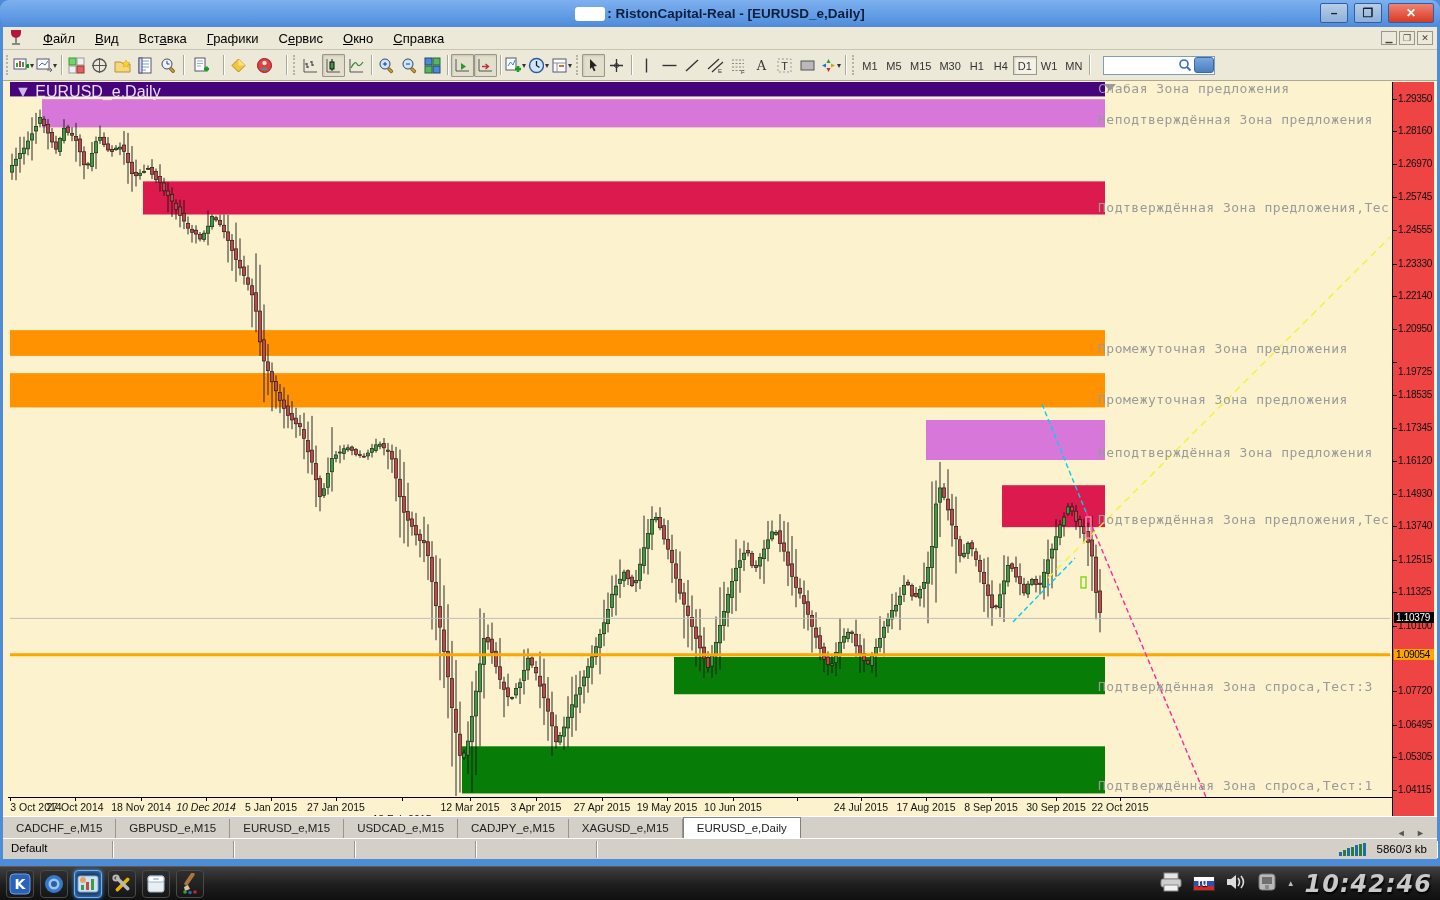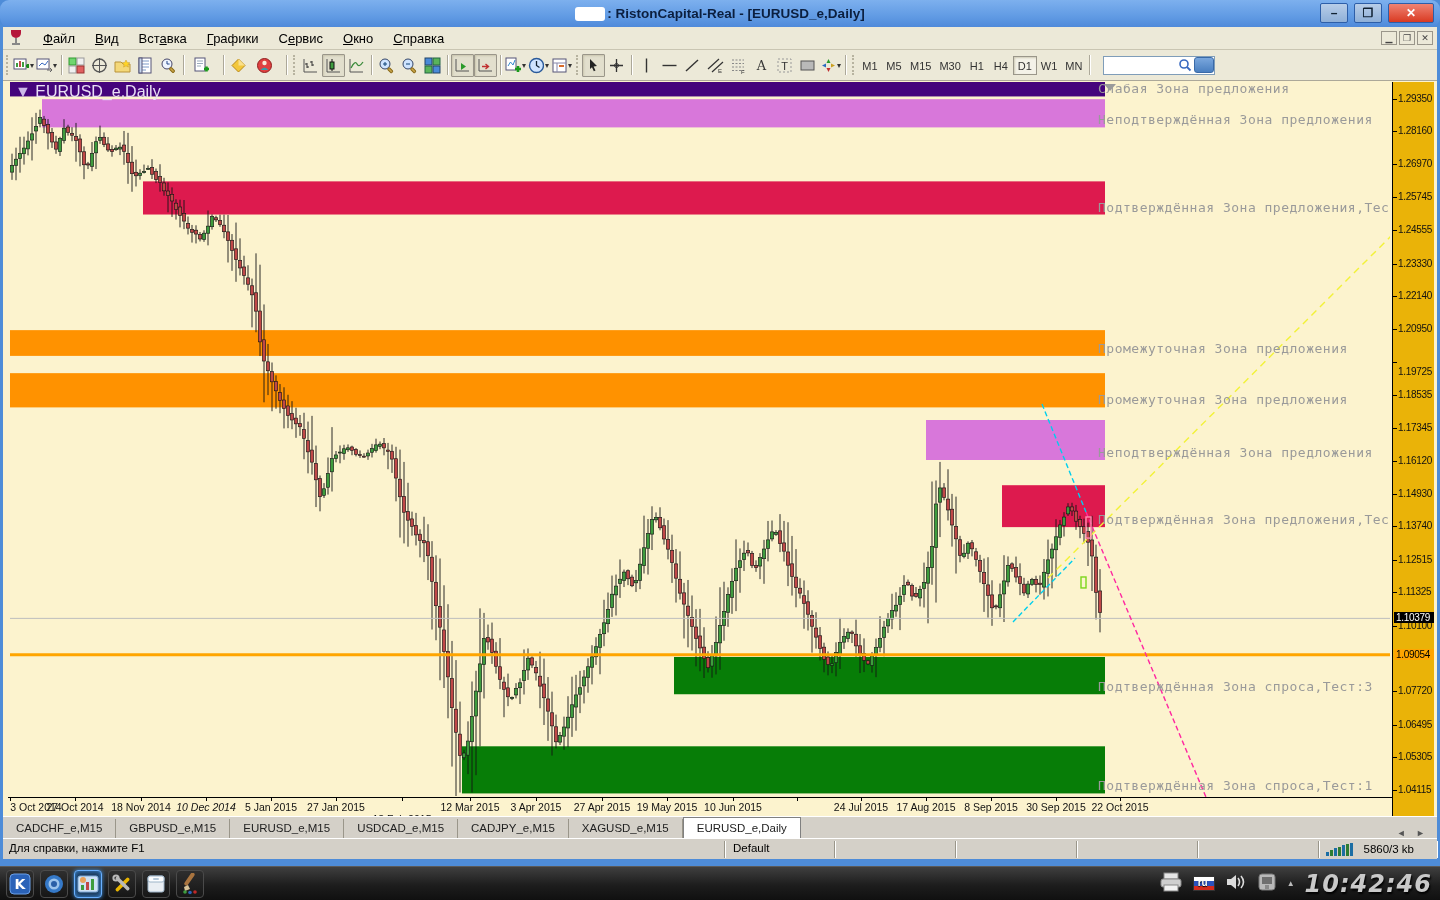--- a/index.html
+++ b/index.html
@@ -52,21 +52,21 @@
   .bubble { width:20px; height:16px; margin-left:2px; background:linear-gradient(#7aa7dd,#4a7fc0);
     border:1px solid #3a6aa8; border-radius:3px; color:#fff; font-size:10px; font-weight:bold;
     text-align:center; line-height:14px; }
 
   
   #chartzone { position:absolute; left:3px; top:81px; width:1434px; height:735px; background:#FCF3CE; }
   #plot { position:absolute; left:5px; top:1px; }
   #symhdr { position:absolute; left:12px; top:2px; color:#cdb8e8; font-size:16px; z-index:5; }
   #symhdr b { font-weight:normal; color:#e8ddf5; }
   #priceaxis { position:absolute; left:1389px; top:1px; width:42px; height:734px;
-    border-left:1px solid #000; background:#eab308; }
+    border-left:1px solid #000; background:#ef4444; }
   .ptick { position:absolute; left:5px; width:40px; font-size:10px; color:#111; letter-spacing:-0.3px; }
   .ptickmark { position:absolute; left:0; width:4px; height:1px; background:#000; }
   .badge { position:absolute; left:1px; width:40px; font-size:10px; padding:0 2px; letter-spacing:-0.3px; }
   .badge.bid { background:#000; color:#fff; }
   .badge.alert { background:#FFA500; color:#000; }
   #dateaxis { position:absolute; left:5px; top:716px; width:1384px; height:19px; border-top:1px solid #000; }
   .dtick { position:absolute; top:3px; font-size:10.5px; color:#111; white-space:nowrap; transform:translateX(-50%); }
   .dtickmark { position:absolute; top:0; width:1px; height:3px; background:#000; }
 
   
@@ -78,21 +78,21 @@
     line-height:21px; box-shadow:1px 0 0 #fff inset; }
   .tabarrows { margin-left:auto; padding-right:8px; color:#555; font-size:9px; letter-spacing:4px; }
 
   
   #statusbar { position:absolute; left:3px; top:838px; width:1434px; height:21px; background:#D4D0C8;
     border-top:1px solid #fff; display:flex; align-items:center; font-size:11.5px; color:#000; }
   .cell { height:17px; border-right:1px solid #9a968a; box-shadow:1px 0 0 #fff; padding:1px 6px; }
   .cell.help { flex:0 0 722px; }
   .cell.prof { flex:0 0 110px;padding-left:8px; }
   .cell.empty { flex:0 0 121px; }
-  .cell.net { flex:1; border-right:none; display:flex; align-items:center; justify-content:flex-end; gap:10px; padding-right:23px; }
+  .cell.net { flex:1; border-right:none; display:flex; align-items:center; justify-content:flex-end; gap:10px; padding-right:10px; }
   .bars { display:flex; align-items:flex-end; gap:1px; height:13px; }
   .bars i { width:3px; background:#2e7d32; }
   .bars i:nth-child(odd){ background:#1c6ea4; }
 
   
   #taskbar { position:absolute; left:0; top:866px; width:1440px; height:34px;
     background:linear-gradient(#3f3f3f,#1d1d1d 55%,#101010); border-top:1px solid #5a5a5a;
     display:flex; align-items:center; }
   .task { width:28px; height:28px; margin-left:6px; border-radius:4px; background:linear-gradient(#2e2e2e,#161616);
     border:1px solid #4a4a4a; display:flex; align-items:center; justify-content:center; position:relative; }
@@ -1070,21 +1070,20 @@
       <span class="tab">GBPUSD_e,M15</span>
       <span class="tab">EURUSD_e,M15</span>
       <span class="tab">USDCAD_e,M15</span>
       <span class="tab">CADJPY_e,M15</span>
       <span class="tab">XAGUSD_e,M15</span>
       <span class="tab active">EURUSD_e,Daily</span>
       <span class="tabarrows">◄ ►</span>
     </div>
 
   <div id="statusbar">
-    <span class="cell help">Для справки, нажмите F1</span>
     <span class="cell prof">Default</span>
     <span class="cell empty"></span>
     <span class="cell empty"></span>
     <span class="cell empty"></span>
     <span class="cell empty"></span>
     <span class="cell net">
       <span class="bars">
           <i style="height:4px"></i>
           <i style="height:6px"></i>
           <i style="height:8px"></i>

